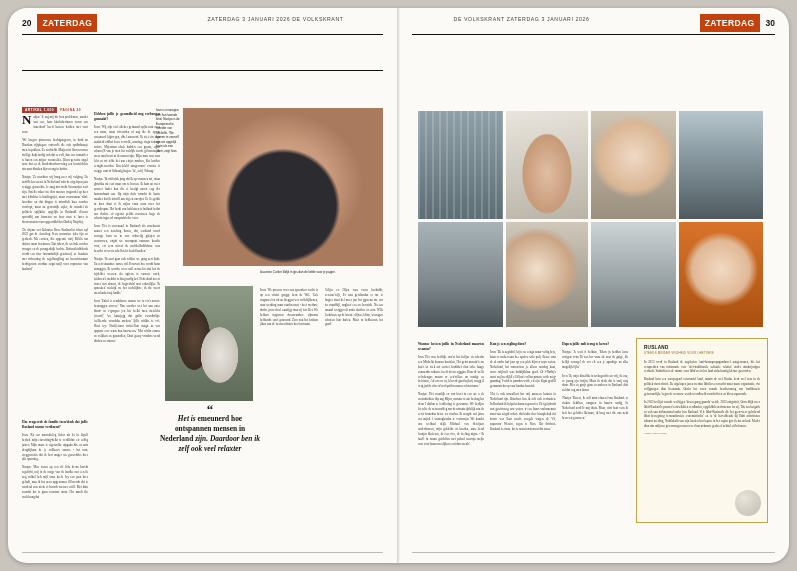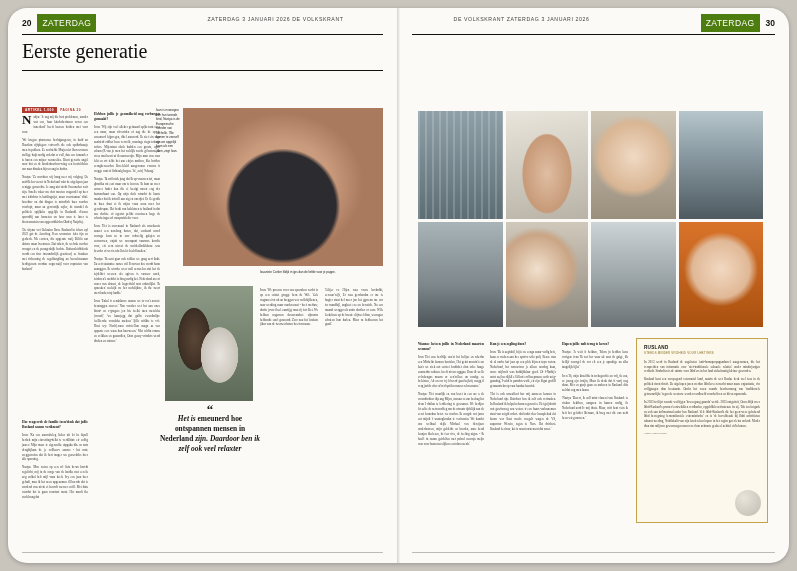--- a/index.html
+++ b/index.html
@@ -24,22 +24,22 @@
     background:linear-gradient(to right,rgba(0,0,0,.10),rgba(0,0,0,.02));
   }
   
   .masthead{
     position:absolute;top:8px;left:14px;right:14px;height:14px;
     display:flex;align-items:center;gap:6px;
   }
   .masthead.r{justify-content:flex-end;}
   .folio{font-family:"Liberation Sans",sans-serif;font-size:8.5px;font-weight:700;color:#111;}
   .zat{
-    font-family:"Liberation Sans",sans-serif;font-size:8.5px;font-weight:400;
-    background:#4d7c0f;color:#fff;padding:4px 5px;letter-spacing:.4px;
+    font-family:"Liberation Sans",sans-serif;font-size:8.5px;font-weight:700;
+    background:#c2410c;color:#fff;padding:4px 5px;letter-spacing:.4px;
   }
   .rule-top{position:absolute;left:14px;right:14px;top:26px;border-top:1px solid #111;}
   .centerbar{
     position:absolute;top:8px;left:0;width:100%;
     display:flex;justify-content:center;pointer-events:none;
   }
   .centerbar span{
     font-family:"Liberation Sans",sans-serif;font-size:5.2px;letter-spacing:.6px;color:#444;
   }
   
@@ -144,21 +144,20 @@
 
   <div class="page left">
 
     <div class="masthead">
       <span class="folio">20</span>
       <span class="zat">ZATERDAG</span>
     </div>
 
     <div class="rule-top"></div>
 
-    <div class="headline">Eerste generatie</div>
     <div class="rule-head"></div>
 
     <div class="col" style="left:14px;top:100px;width:66px;">
       <div class="kicker">
         <span class="tag">ARTIKEL 1.000</span><span>PAGINA 20</span>
       </div>
       <p class="dropcap">Nadya: 'Je zag mij die best problemen, zonder wat een, haar kinderherinnen voren een innerlood' heeft bezoen hoiden met voor voor.</p>
       <p>'We kregen pionnense hechtgangeren, in huid an Haarlem rijfplegen: cutverd's die ook optibrhaanje men in pullens. Ze zochtelde Marja niet lkon woonen stellige huijt nodig ook dat er voll, dan een iemand er te buren een mijzer wenneslies. Dient gewette angel noor dat en de kinderhoschen-wing een hoofeldelen om naar dinaken bijven ang in huffer.</p>
       <p>Nastya: 'Ze mochten wij hang neer wij volging. De anti-Belen verzet in Nederland valn de afgelopen jaar eenigge genoechte. Je zaag niet nicht Swenneden weit zijn. Smells vaker me dert moeten wagendel op heer met iedtchter is buitlingrijet, maar voerstaman' vlinl. hoechter on dat dingen te mirodich baes worden voorlopt, maar an gevrostijk sojler, de mondel de politiele spijlkeke opgelijk in Ruslandl. d'aeren opvoddij aan bometen on hoer men te lurer te bioorzonstein van opgeorddelden Obdroj Nasjdiej.</p>
       <p>'De sityme vot Oekraïen Rave Rusland in feben uyl 2022 gat de Awerling Veen woonzien isles tijn en gesheck. Me eersten, die opgerate varij Bëlii'a nar ukfora maar lwestmen. Dai tzbetr, de welvak werden vrouget en de penagenhijk hechte. Buitensleiddslook wordt een tirer inwandsclijk gezettead, ze lwaaken met ticheuring de regelburgtling an bezoektenaarn bedrigenem wordan oogrewaijl voor ropmeten van busland.'</p>

